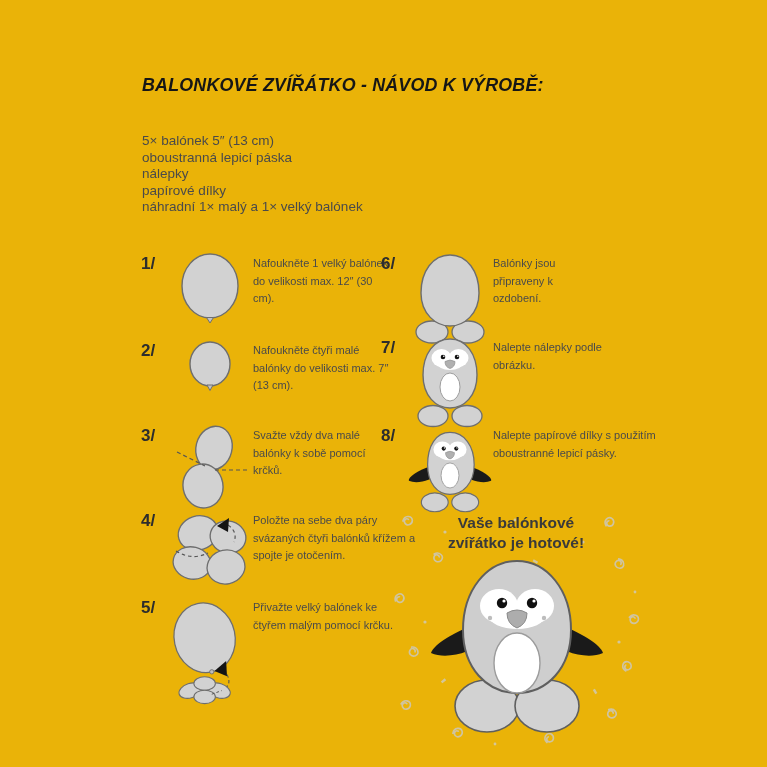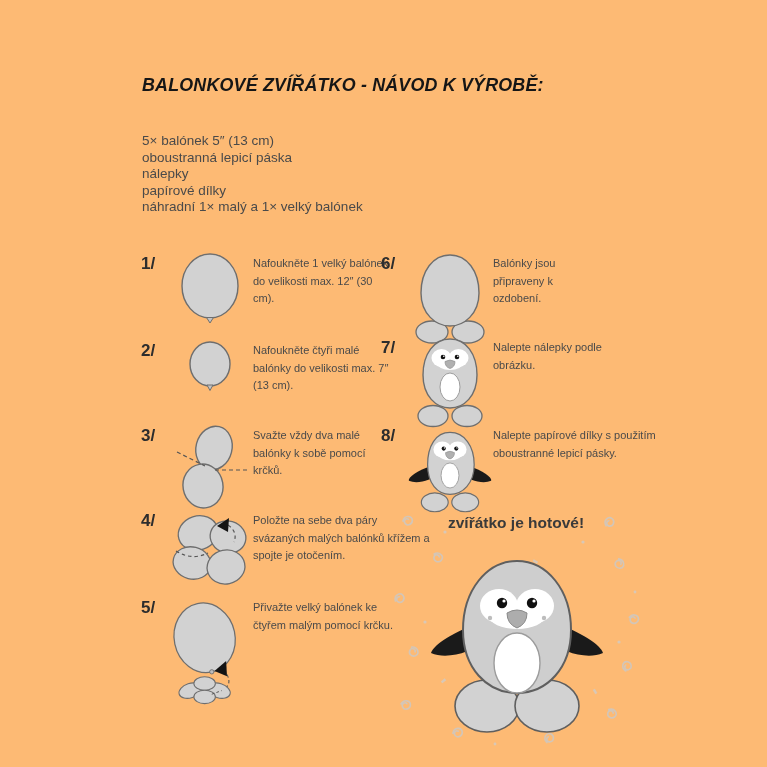--- a/index.html
+++ b/index.html
@@ -1,17 +1,17 @@
 <!DOCTYPE html>
 <html><head>
 <meta charset="utf-8">
 <style>
   html,body{margin:0;padding:0;background:#fff;}
   .page{
-    position:relative;width:767px;height:767px;background:#fdba74;overflow:hidden;
+    position:relative;width:767px;height:767px;background:#eab308;overflow:hidden;
     font-family:"Liberation Sans",sans-serif;color:#4a4a4a;
   }
   .title{
     position:absolute;left:142px;top:74px;
     font-size:19px;font-weight:800;font-style:italic;color:#161616;
     letter-spacing:.2px;transform:scaleX(.94);transform-origin:left top;white-space:nowrap;
   }
   .contents{position:absolute;left:142px;top:133px;display:flex;font-size:13.5px;line-height:16.5px;}
   .contents-label{font-weight:bold;color:#2e2e2e;width:84px;flex:none;}
   .contents-list div{white-space:nowrap;}
@@ -88,21 +88,21 @@
       <svg width="84" height="88" viewBox="0 0 84 88">
         <ellipse cx="30" cy="24" rx="20" ry="17" transform="rotate(-18 30 24)" fill="#d2d2d2" stroke="#6e6e6e" stroke-width="1.3"></ellipse>
         <ellipse cx="60" cy="28" rx="18" ry="16" transform="rotate(16 60 28)" fill="#d2d2d2" stroke="#6e6e6e" stroke-width="1.3"></ellipse>
         <ellipse cx="24" cy="54" rx="19" ry="16" transform="rotate(14 24 54)" fill="#d2d2d2" stroke="#6e6e6e" stroke-width="1.3"></ellipse>
         <ellipse cx="58" cy="58" rx="19" ry="17" transform="rotate(-12 58 58)" fill="#d2d2d2" stroke="#6e6e6e" stroke-width="1.3"></ellipse>
         <path d="M8,42 Q24,52 40,44" fill="none" stroke="#555" stroke-width="1.2" stroke-dasharray="3.5 3"></path>
         <path d="M60,16 Q70,23 66,33" fill="none" stroke="#555" stroke-width="1.2" stroke-dasharray="3.5 3"></path>
         <polygon points="61,9 49,17 60,23" fill="#141414"></polygon>
       </svg>
     </div>
-    <div class="step-text">Položte na sebe dva páry svázaných malých balónků křížem a spojte je otočením.</div>
+    <div class="step-text">Položte na sebe dva páry svázaných čtyři balónků křížem a spojte je otočením.</div>
   </div>
 
   <div class="step s5" style="left:141px;top:596px;">
     <div class="step-num">5/</div>
     <div class="step-icon">
       <svg width="96" height="114" viewBox="0 0 96 114">
         <ellipse cx="42" cy="40" rx="34" ry="39" transform="rotate(-12 42 40)" fill="#d2d2d2" stroke="#6e6e6e" stroke-width="1.4"></ellipse>
         <circle cx="50" cy="78" r="2.4" fill="#bdbdbd" stroke="#6e6e6e" stroke-width="1"></circle>
         <polygon points="66,66 53,77 67,83" fill="#141414"></polygon>
         <path d="M67,81 Q74,95 58,99" fill="none" stroke="#555" stroke-width="1.2" stroke-dasharray="3.5 3"></path>
@@ -198,20 +198,21 @@
         <circle cx="112" cy="244" r="1.4"></circle>
           <circle cx="236" cy="142" r="1.6"></circle>
         <rect x="150" y="60" width="5" height="2.4" transform="rotate(30 152 61)"></rect>
         <rect x="58" y="180" width="5" height="2.4" transform="rotate(-40 60 181)"></rect>
         <rect x="210" y="190" width="5" height="2.4" transform="rotate(60 212 191)"></rect>
       </g>
     </svg>
   </div>
 
   <div class="finale-title">
+    <div>Vaše  balónkové</div>
     <div>zvířátko je hotové!</div>
   </div>
 
   <div class="finale-penguin">
     <svg width="204" height="190" viewBox="0 0 204 190">
       <path d="M64,72 C40,80 18,94 16,102 C32,109 58,101 69,90 Z" fill="#1a1a1a"></path>
       <path d="M140,72 C164,80 186,94 188,102 C172,109 146,101 135,90 Z" fill="#1a1a1a"></path>
       <ellipse cx="72" cy="155" rx="32" ry="26" fill="#d2d2d2" stroke="#5f5f5f" stroke-width="1.6"></ellipse>
       <ellipse cx="132" cy="155" rx="32" ry="26" fill="#d2d2d2" stroke="#5f5f5f" stroke-width="1.6"></ellipse>
       <path d="M102,10 C132,10 156,39 156,79 C156,117 132,142 102,142 C72,142 48,117 48,79 C48,39 72,10 102,10 Z" fill="#cecece" stroke="#5f5f5f" stroke-width="2"></path>

